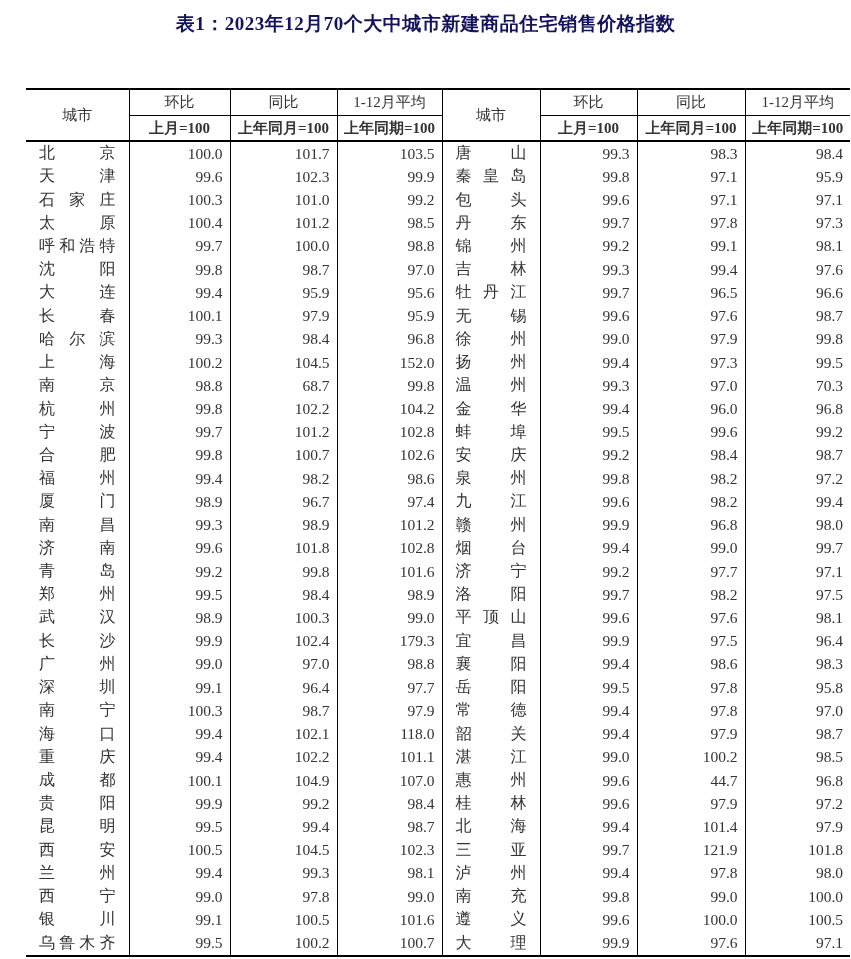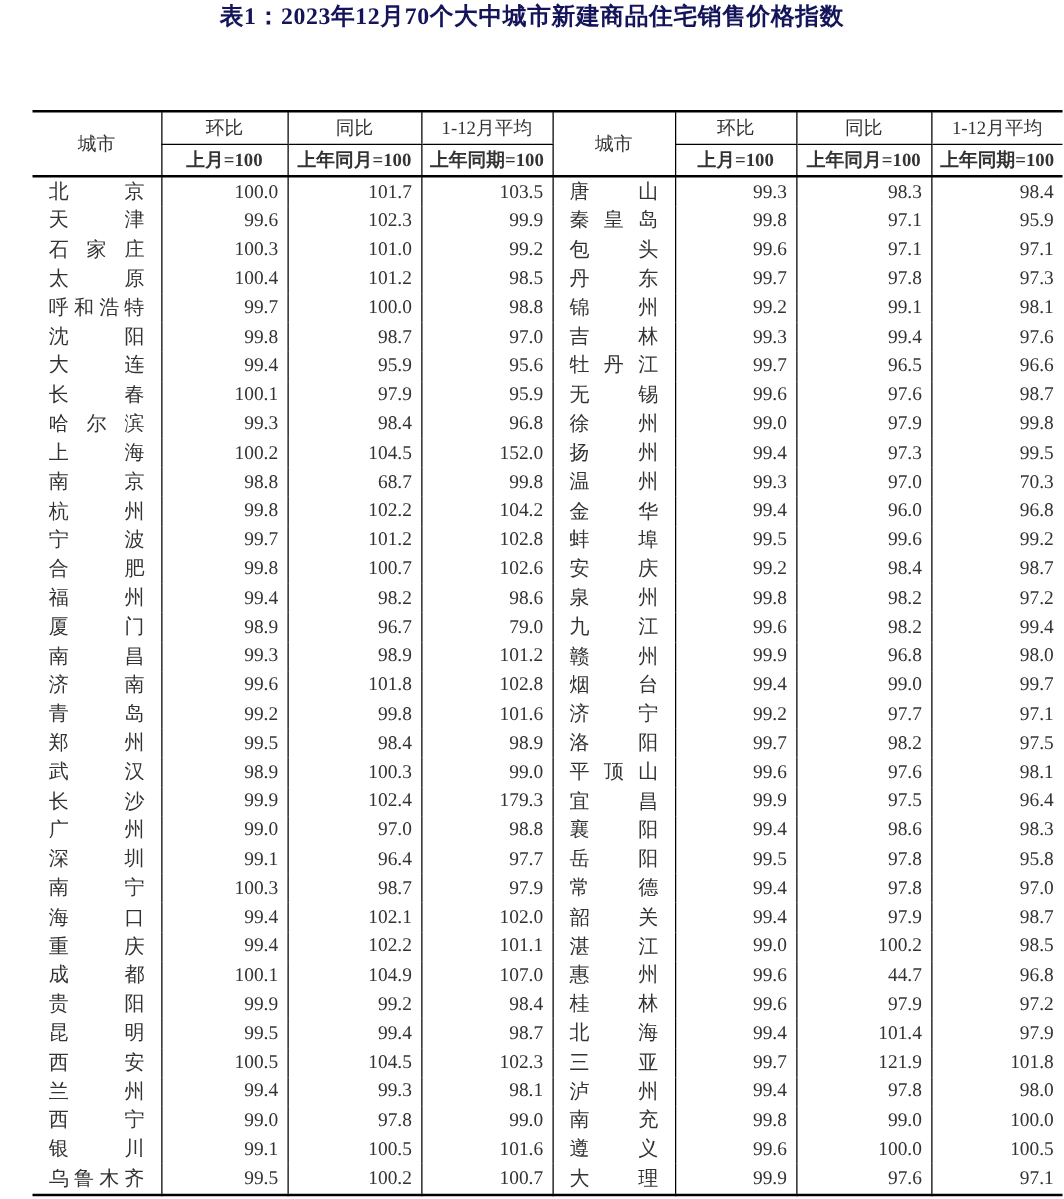--- a/index.html
+++ b/index.html
@@ -6,20 +6,21 @@
     margin: 0;
     padding: 0;
     background: #ffffff;
     width: 851px;
     height: 959px;
     overflow: hidden;
     font-family: "Liberation Serif", "DejaVu Serif", serif;
   }
   .page-title {
     text-align: center;
+    margin-top: 11px;
     font-size: 19px;
     font-weight: bold;
     color: #14145a;
     letter-spacing: 0.5px;
     font-family: "Liberation Serif", "DejaVu Serif", serif;
   }
   table.idx {
     position: absolute;
     left: 26px;
     top: 88px;
@@ -405,21 +406,21 @@
       </tr>
       <tr>
         <td class="city">
           <span class="spread">
             <span>厦</span>
             <span>门</span>
           </span>
         </td>
         <td class="num">98.9</td>
         <td class="num">96.7</td>
-        <td class="num">79.0</td>
+        <td class="num">97.4</td>
         <td class="city">
           <span class="spread">
             <span>九</span>
             <span>江</span>
           </span>
         </td>
         <td class="num">99.6</td>
         <td class="num">98.2</td>
         <td class="num">99.4</td>
       </tr>
@@ -606,21 +607,21 @@
       </tr>
       <tr>
         <td class="city">
           <span class="spread">
             <span>海</span>
             <span>口</span>
           </span>
         </td>
         <td class="num">99.4</td>
         <td class="num">102.1</td>
-        <td class="num">102.0</td>
+        <td class="num">118.0</td>
         <td class="city">
           <span class="spread">
             <span>韶</span>
             <span>关</span>
           </span>
         </td>
         <td class="num">99.4</td>
         <td class="num">97.9</td>
         <td class="num">98.7</td>
       </tr>

